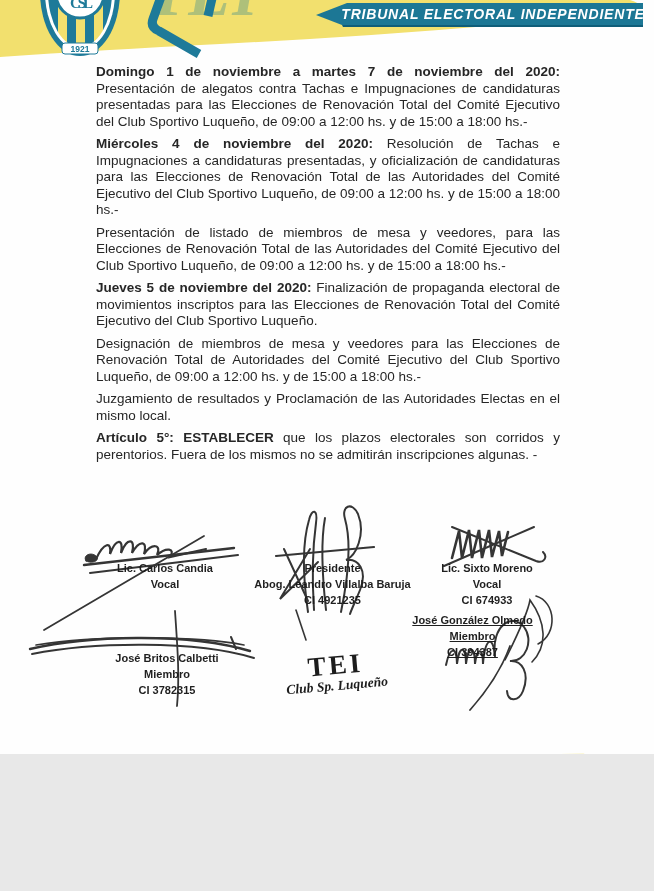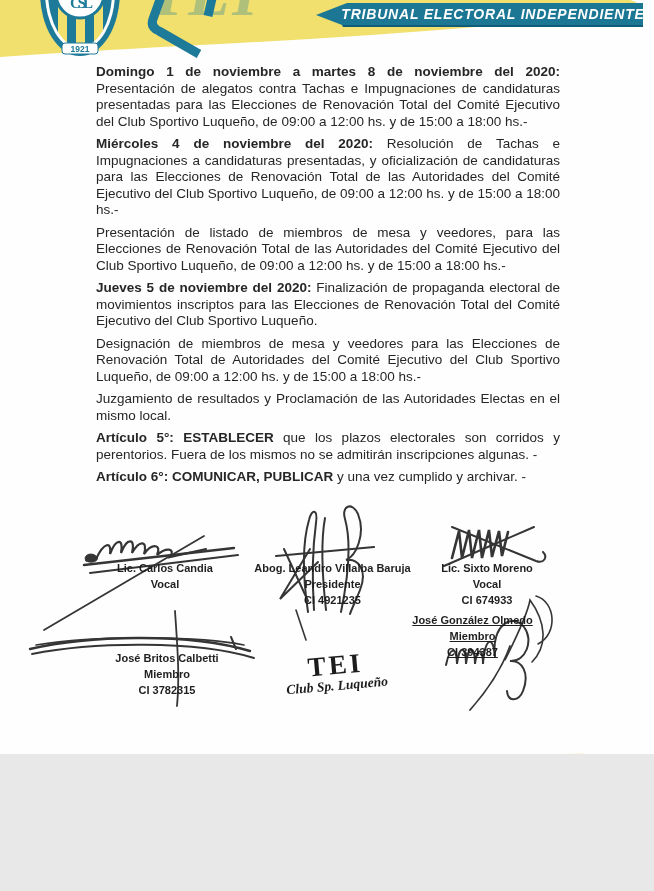--- a/index.html
+++ b/index.html
@@ -83,37 +83,36 @@
 
       <g>
         <polygon points="316,15 347,3 643,3 643,25 342,25" fill="#1c7795"></polygon>
         <polygon points="342,25 643,25 643,27 343,27" fill="#0f5d79"></polygon>
         <text x="493" y="19" text-anchor="middle" font-family="Liberation Sans, sans-serif" font-weight="bold" font-style="italic" font-size="14" letter-spacing="0.8" fill="#ffffff">TRIBUNAL ELECTORAL INDEPENDIENTE</text>
       </g>
     </svg>
   </div>
 
   <div class="doc-body">
-    <p class="para"><strong>Domingo 1 de noviembre a martes 8 de noviembre del 2020:</strong><span> Presentación de alegatos contra Tachas e Impugnaciones de candidaturas presentadas para las Elecciones de Renovación Total del Comité Ejecutivo del Club Sportivo Luqueño, de 09:00 a 12:00 hs. y de 15:00 a 18:00 hs.-</span></p>
+    <p class="para"><strong>Domingo 1 de noviembre a martes 7 de noviembre del 2020:</strong><span> Presentación de alegatos contra Tachas e Impugnaciones de candidaturas presentadas para las Elecciones de Renovación Total del Comité Ejecutivo del Club Sportivo Luqueño, de 09:00 a 12:00 hs. y de 15:00 a 18:00 hs.-</span></p>
     <p class="para"><strong>Miércoles 4 de noviembre del 2020:</strong><span> Resolución de Tachas e Impugnaciones a candidaturas presentadas, y oficialización de candidaturas para las Elecciones de Renovación Total de las Autoridades del Comité Ejecutivo del Club Sportivo Luqueño, de 09:00 a 12:00 hs. y de 15:00 a 18:00 hs.-</span></p>
     <p class="para"><strong></strong><span>Presentación de listado de miembros de mesa y veedores, para las Elecciones de Renovación Total de las Autoridades del Comité Ejecutivo del Club Sportivo Luqueño, de 09:00 a 12:00 hs. y de 15:00 a 18:00 hs.-</span></p>
     <p class="para"><strong>Jueves 5 de noviembre del 2020:</strong><span> Finalización de propaganda electoral de movimientos inscriptos para las Elecciones de Renovación Total del Comité Ejecutivo del Club Sportivo Luqueño.</span></p>
     <p class="para"><strong></strong><span>Designación de miembros de mesa y veedores para las Elecciones de Renovación Total de Autoridades del Comité Ejecutivo del Club Sportivo Luqueño, de 09:00 a 12:00 hs. y de 15:00 a 18:00 hs.-</span></p>
     <p class="para"><strong></strong><span>Juzgamiento de resultados y Proclamación de las Autoridades Electas en el mismo local.</span></p>
     <p class="para"><strong>Artículo 5°: ESTABLECER</strong><span> que los plazos electorales son corridos y perentorios. Fuera de los mismos no se admitirán inscripciones algunas. -</span></p>
-    <p class="para"><strong>Artículo 6°: COMUNICAR, PUBLICAR</strong><span> y una vez cumplido y archivar. -</span></p>
   </div>
 
   <div class="sig-block sig-r1c1">
     <div>Lic. Carlos Candia</div>
     <div>Vocal</div>
   </div>
   <div class="sig-block sig-r1c2">
+    <div>Presidente</div>
     <div>Abog. Leandro Villalba Baruja</div>
-    <div>Presidente</div>
     <div>CI 4921235</div>
   </div>
   <div class="sig-block sig-r1c3">
     <div>Lic. Sixto Moreno</div>
     <div>Vocal</div>
     <div>CI 674933</div>
   </div>
   <div class="sig-block sig-r2c1">
     <div>José Britos Calbetti</div>
     <div>Miembro</div>

